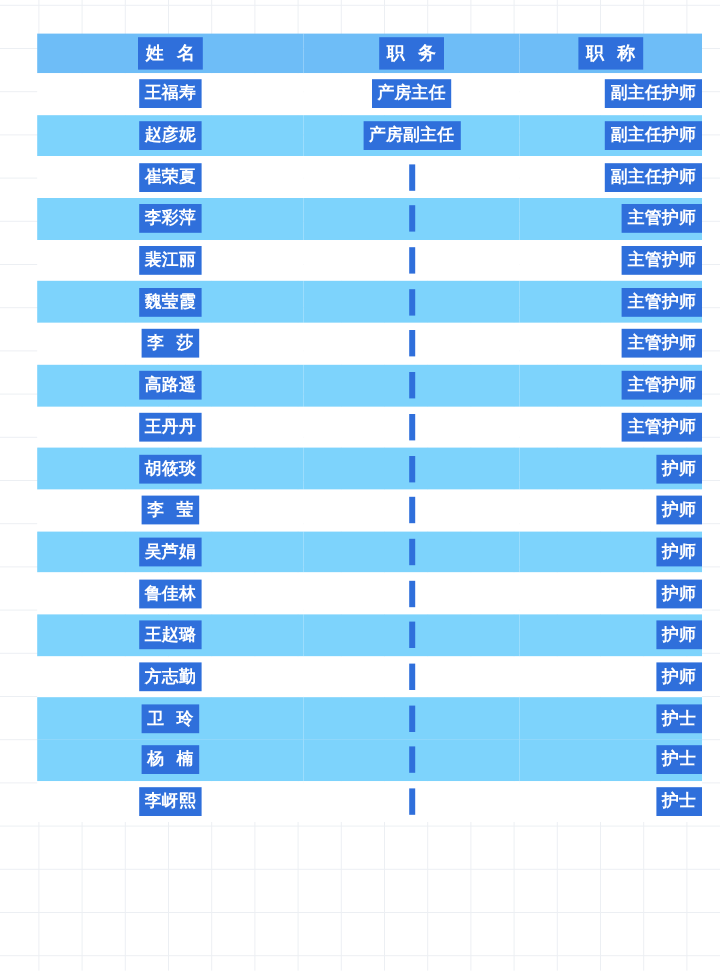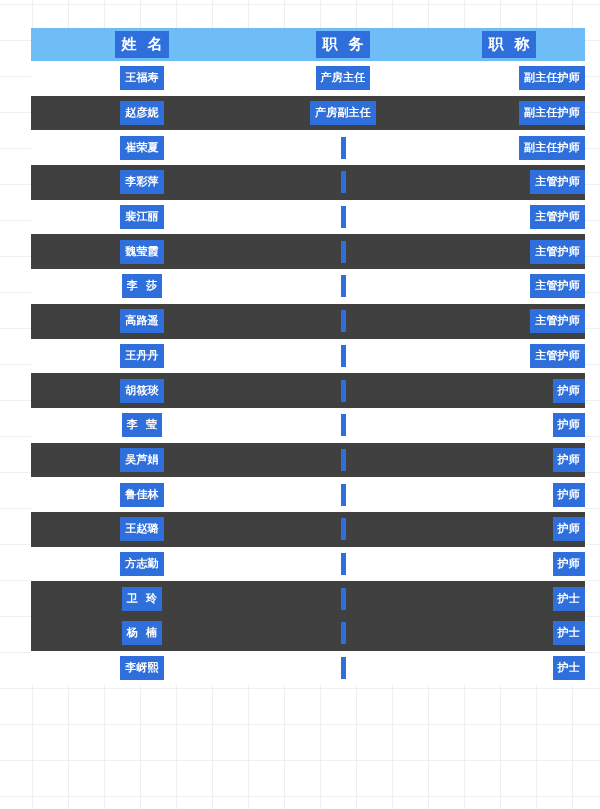--- a/index.html
+++ b/index.html
@@ -53,35 +53,35 @@
     padding: 0;
     font-weight: normal;
     text-align: center;
     vertical-align: middle;
   }
 
   tbody tr {
     height: 34.7px;
   }
   tbody tr.odd  { background: #ffffff; }
-  tbody tr.even { background: #404040; }
+  tbody tr.even { background: #7dd3fc; }
 
   tbody td {
     padding: 0;
     text-align: center;
     vertical-align: middle;
     height: 34.7px;
   }
 
   
   .chip {
     display: inline-block;
     background: #2f6fdb;
     color: #ffffff;
-    font-size: 11px;
+    font-size: 14px;
     line-height: 20px;
     padding: 2px 5px 2px 5px;
     white-space: pre;
     letter-spacing: 0.2px;
     font-weight: bold;
   }
   th .chip {
     font-size: 15px;
     padding: 3px 6px 4px 6px;
   }

